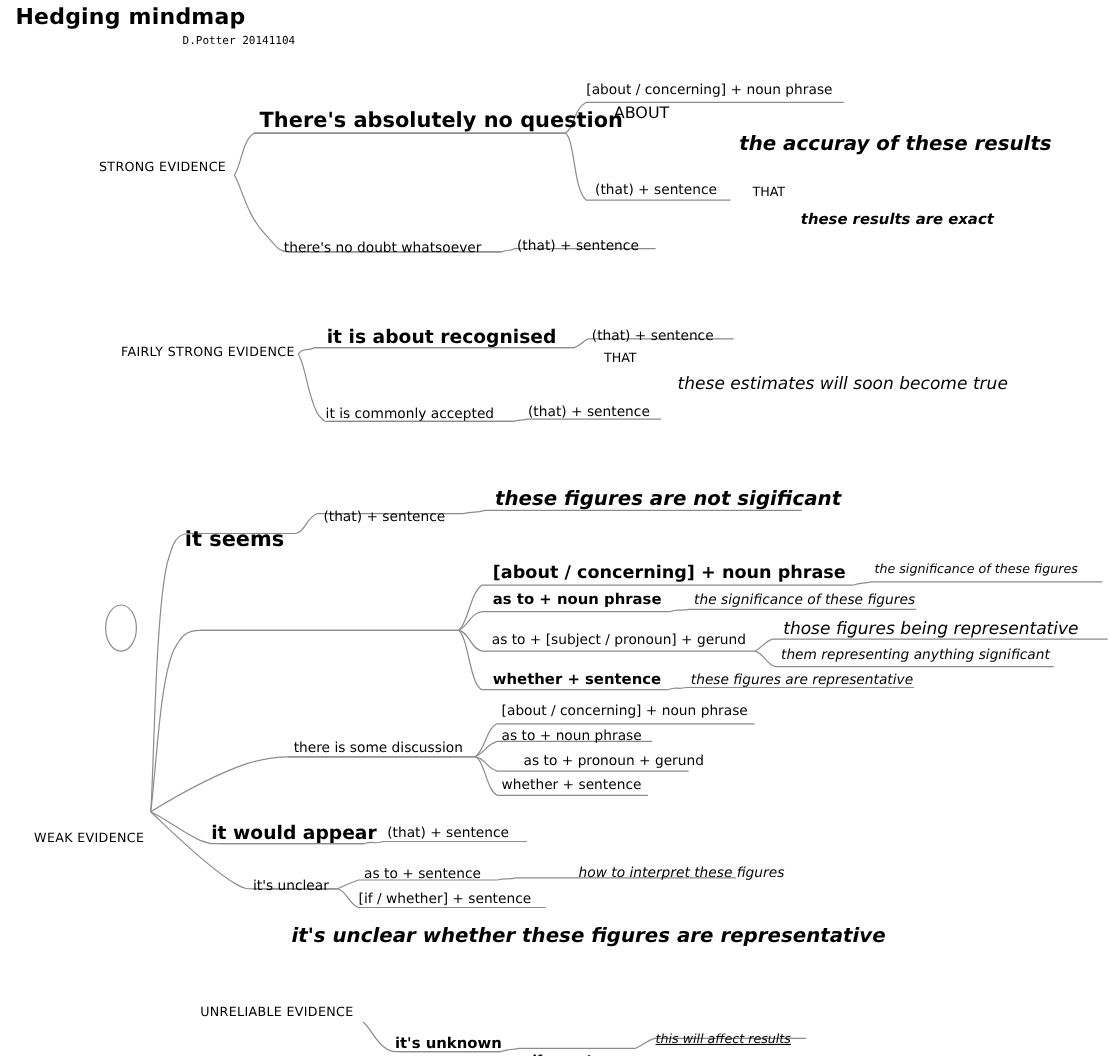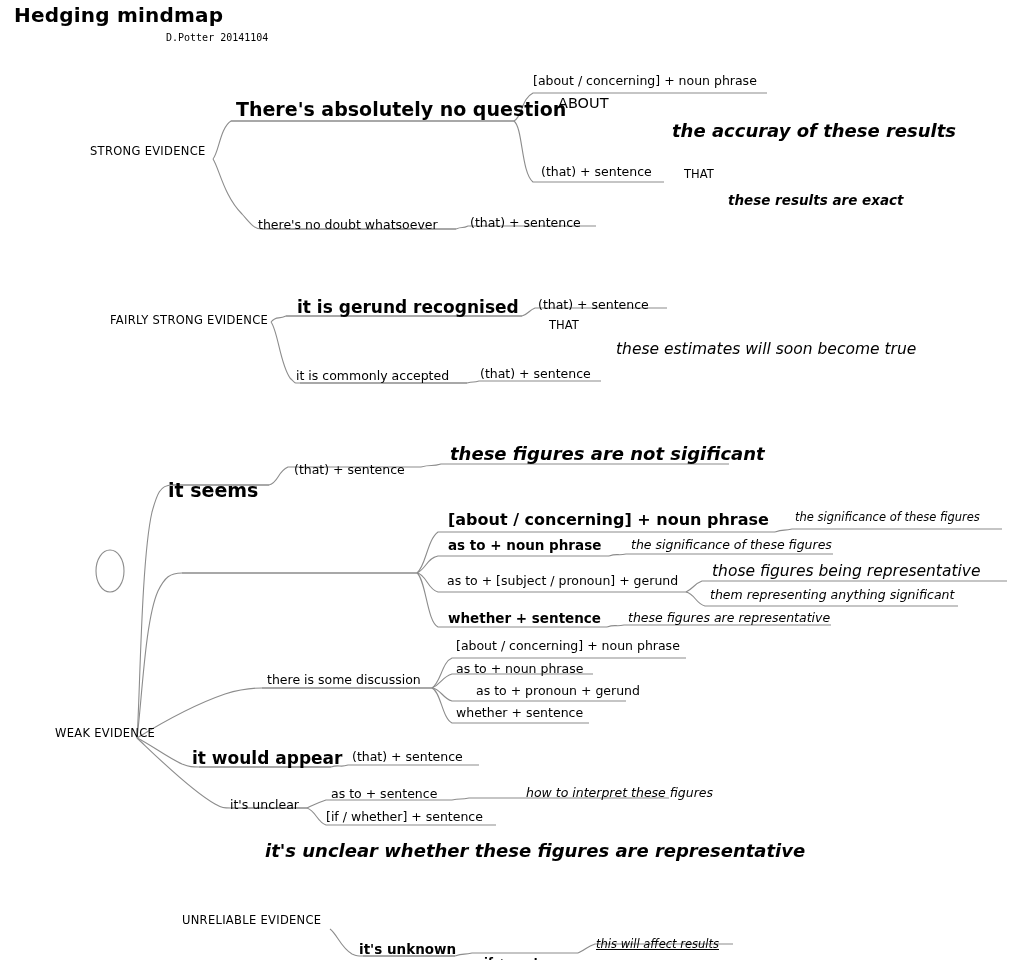--- a/index.html
+++ b/index.html
@@ -101,29 +101,29 @@
   <div class="node i-lg" style="left:652px;top:122px;margin-left:20px;">the accuray of these results</div>
   <div class="node p-sm" style="left:541px;top:166px;">(that) + sentence</div>
   <div class="node p-xs" style="left:684px;top:169px;">THAT</div>
   <div class="node i-bsm" style="left:728px;top:194px;">these results are exact</div>
 
   <div class="node p-sm" style="left:258px;top:219px;">there's no doubt whatsoever</div>
   <div class="node p-sm" style="left:470px;top:217px;">(that) + sentence</div>
 
   <div class="node cat" style="left:110px;top:315px;">FAIRLY STRONG EVIDENCE</div>
 
-  <div class="node b-md" style="left:297px;top:299px;">it is gerund recognised</div>
+  <div class="node b-md" style="left:297px;top:299px;">it is about recognised</div>
   <div class="node p-sm" style="left:538px;top:299px;">(that) + sentence</div>
   <div class="node p-xs" style="left:549px;top:320px;">THAT</div>
   <div class="node i-md" style="left:616px;top:342px;">these estimates will soon become true</div>
 
   <div class="node p-sm" style="left:296px;top:370px;">it is commonly accepted</div>
   <div class="node p-sm" style="left:480px;top:368px;">(that) + sentence</div>
 
-  <div class="node cat" style="left:31px;top:728px;margin-left:24px;">WEAK EVIDENCE</div>
+  <div class="node cat" style="left:31px;top:756px;">WEAK EVIDENCE</div>
 
   <div class="node b-lg" style="left:168px;top:481px;">it seems</div>
   <div class="node p-sm" style="left:294px;top:464px;">(that) + sentence</div>
   <div class="node i-lg" style="left:450px;top:445px;">these figures are not sigificant</div>
 
 
   <div class="node b-sm" style="left:448px;top:512px;font-size:16px;">[about / concerning] + noun phrase</div>
   <div class="node i-xs" style="left:795px;top:512px;">the significance of these figures</div>
 
   <div class="node b-sm" style="left:448px;top:539px;">as to + noun phrase</div>

